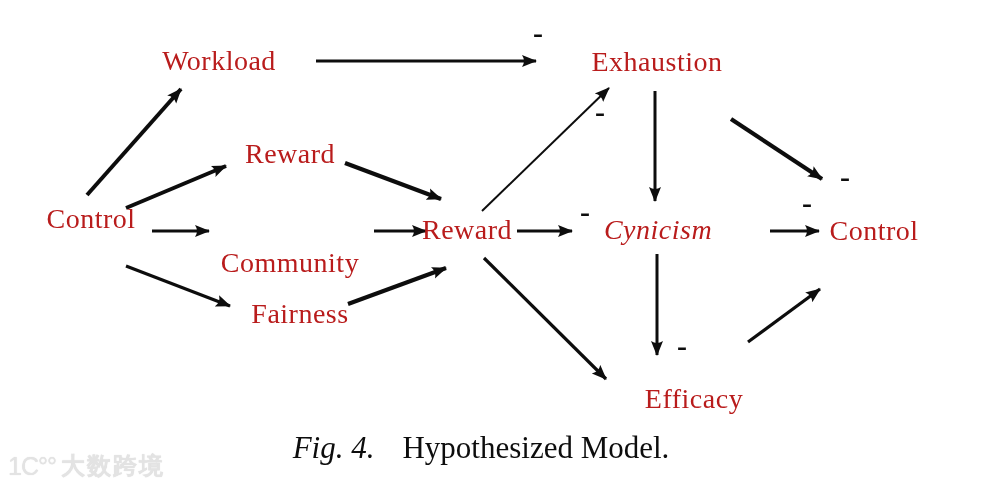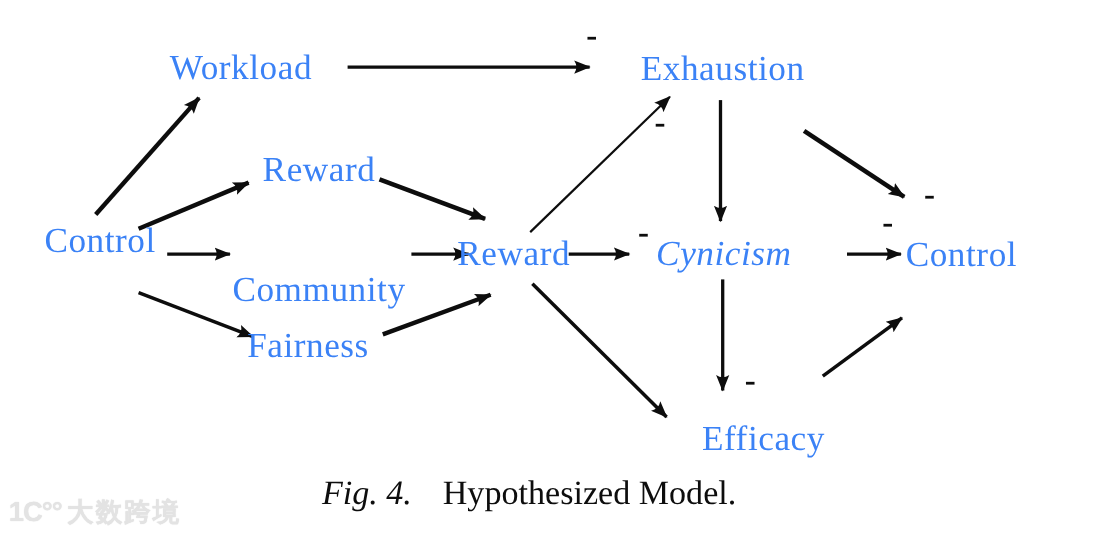--- a/index.html
+++ b/index.html
@@ -12,22 +12,22 @@
     font-family: "Liberation Serif", "DejaVu Serif", serif;
   }
   .arrow-layer {
     position: absolute;
     left: 0; top: 0;
     width: 1000px; height: 485px;
   }
   .node {
     position: absolute;
     transform: translate(-50%, -50%);
-    font-size: 32px;
-    color: #3b82f6;
+    font-size: 28px;
+    color: #b91c1c;
     white-space: nowrap;
     letter-spacing: 0.5px;
   }
   .minus {
     position: absolute;
     transform: translate(-50%, -50%);
     font-size: 30px;
     font-weight: 700;
     color: #0d0d0d;
     line-height: 1;
@@ -52,21 +52,21 @@
     top: 450px;
     display: flex;
     align-items: center;
     gap: 5px;
     color: #e3e3e3;
     text-shadow: 0 0 1px #d9d9d9;
     user-select: none;
   }
   .watermark .wm-logo {
     font-size: 25px;
-    font-weight: 700;
+    font-weight: 400;
     font-family: "Liberation Sans", sans-serif;
     letter-spacing: -1px;
   }
   .watermark .wm-text {
     font-size: 24px;
     font-weight: 700;
     letter-spacing: 2px;
     text-align: right;
   }
 </style>
@@ -96,21 +96,21 @@
     <line x1="731" y1="119" x2="822" y2="179" stroke="#0d0d0d" stroke-width="4.2" marker-end="url(#ah)"></line>
     <line x1="770" y1="231" x2="819" y2="231" stroke="#0d0d0d" stroke-width="3" marker-end="url(#ah)"></line>
     <line x1="657" y1="254" x2="657" y2="355" stroke="#0d0d0d" stroke-width="3" marker-end="url(#ah)"></line>
     <line x1="748" y1="342" x2="820" y2="289" stroke="#0d0d0d" stroke-width="3.2" marker-end="url(#ah)"></line>
   </svg>
 
   <div class="node" style="left:91px;  top:219px;">Control</div>
   <div class="node" style="left:219px; top:61px;">Workload</div>
   <div class="node" style="left:290px; top:154px;">Reward</div>
   <div class="node" style="left:290px; top:231px;margin-top:32px;">Community</div>
-  <div class="node" style="left:280px; top:314px;">Fairness</div>
+  <div class="node" style="left:300px; top:314px;">Fairness</div>
   <div class="node" style="left:467px; top:230px;">Reward</div>
   <div class="node" style="left:657px; top:62px;">Exhaustion</div>
   <div class="node" style="left:658px; top:230px;font-style:italic;">Cynicism</div>
   <div class="node" style="left:694px; top:399px;">Efficacy</div>
   <div class="node" style="left:874px; top:231px;">Control</div>
 
   <span class="minus" style="left:538px; top:33px;">-</span>
   <span class="minus" style="left:600px; top:112px;">-</span>
   <span class="minus" style="left:585px; top:212px;">-</span>
   <span class="minus" style="left:845px; top:177px;">-</span>

